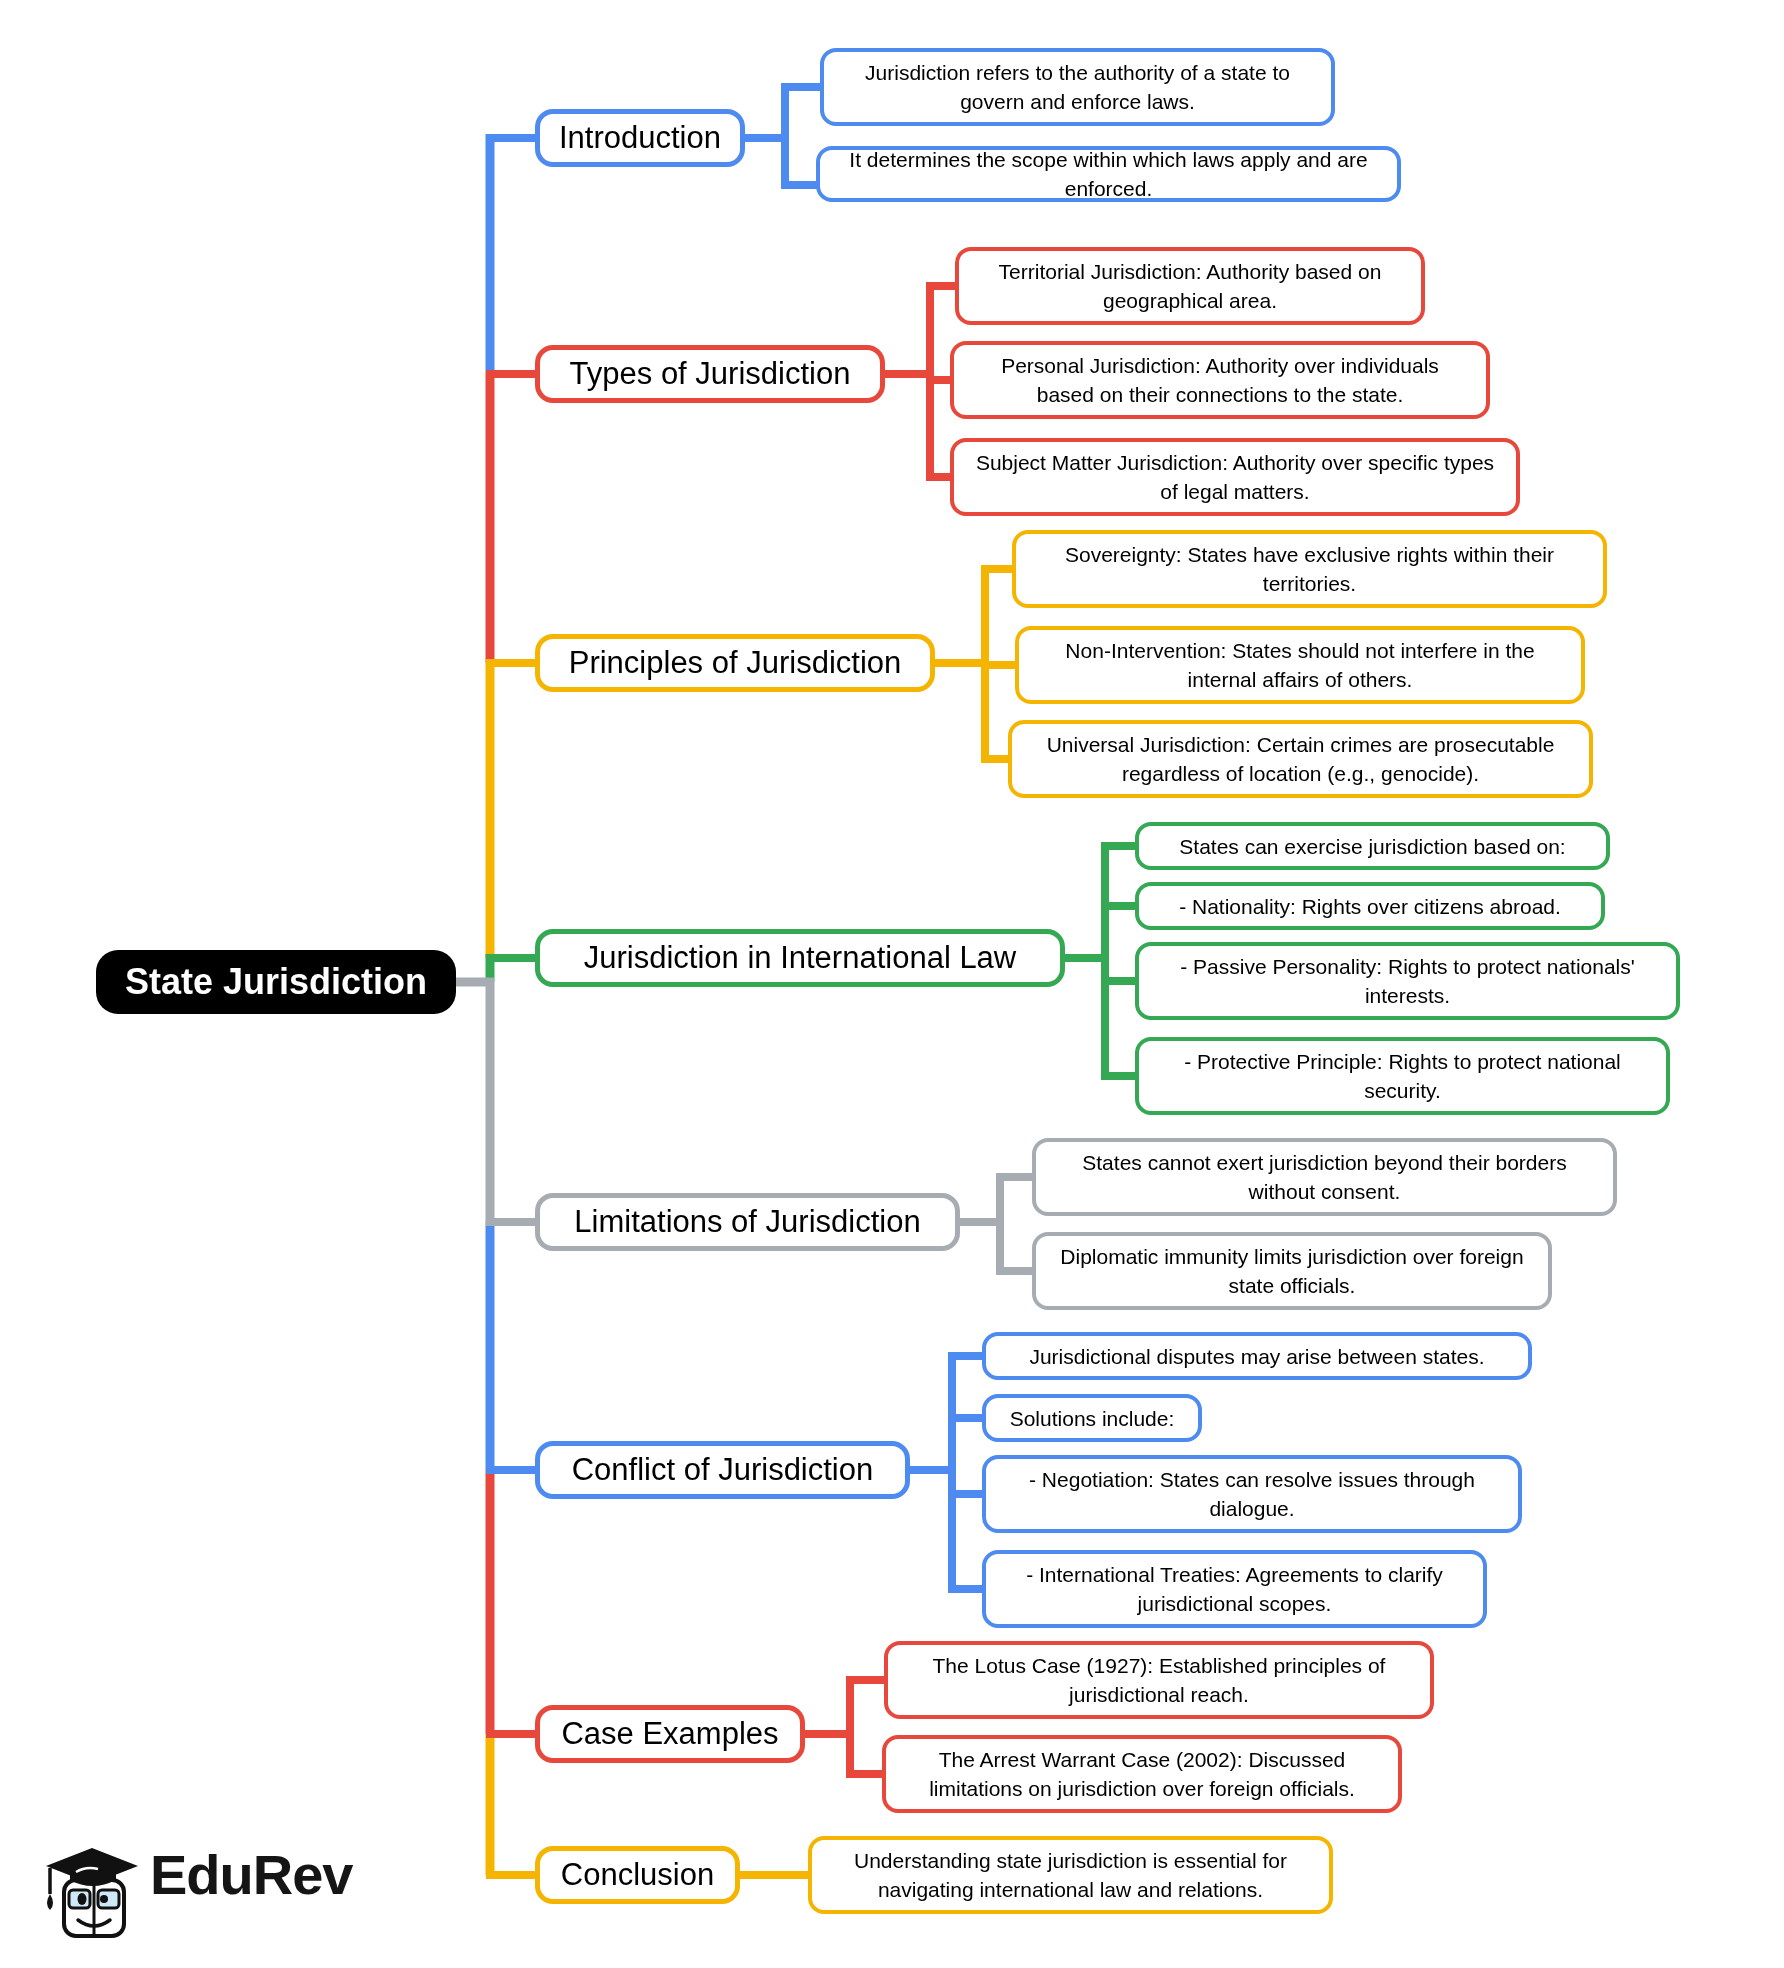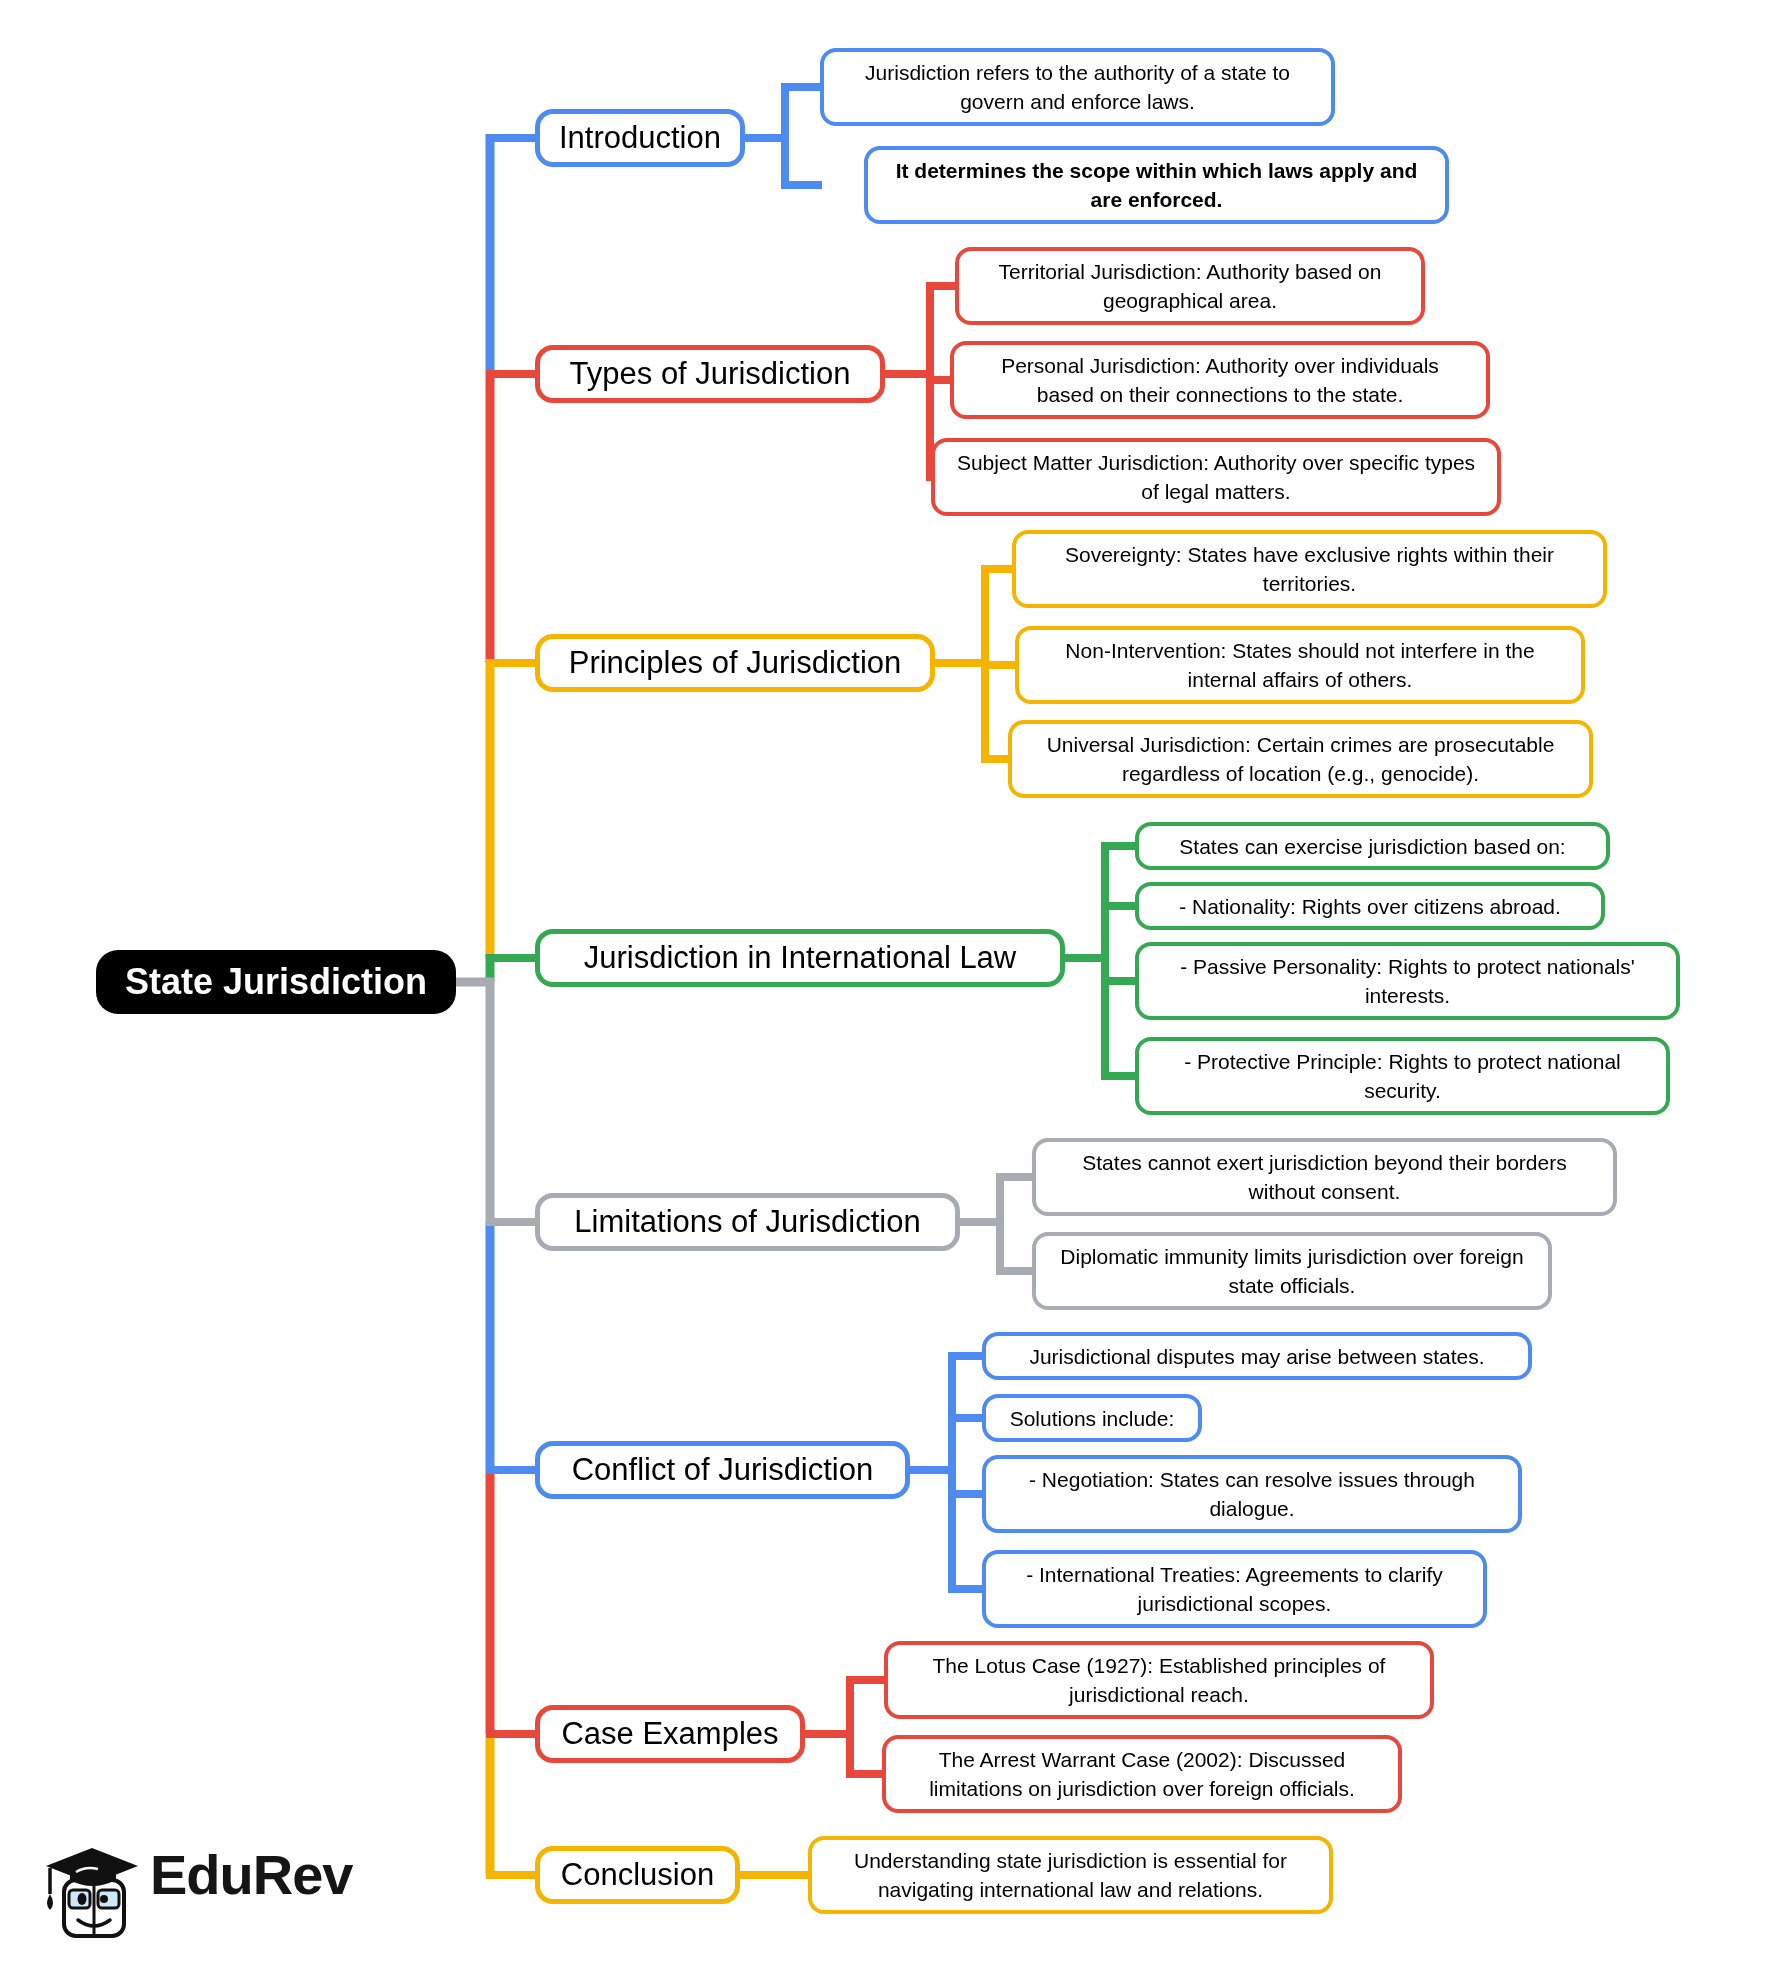--- a/index.html
+++ b/index.html
@@ -155,25 +155,25 @@
   <div class="node branch b-blue" style="left:535px;top:109px;width:210px;">Introduction</div>
   <div class="node branch b-red" style="left:535px;top:345px;width:350px;">Types of Jurisdiction</div>
   <div class="node branch b-yellow" style="left:535px;top:634px;width:400px;">Principles of Jurisdiction</div>
   <div class="node branch b-green" style="left:535px;top:929px;width:530px;">Jurisdiction in International Law</div>
   <div class="node branch b-gray" style="left:535px;top:1193px;width:425px;">Limitations of Jurisdiction</div>
   <div class="node branch b-blue" style="left:535px;top:1441px;width:375px;">Conflict of Jurisdiction</div>
   <div class="node branch b-red" style="left:535px;top:1705px;width:270px;">Case Examples</div>
   <div class="node branch b-yellow" style="left:535px;top:1846px;width:205px;">Conclusion</div>
 
   <div class="node leaf b-blue" style="left:820px;top:48px;width:515px;height:78px;">Jurisdiction refers to the authority of a state to govern and enforce laws.</div>
-  <div class="node leaf b-blue" style="left:864px;top:146px;width:585px;height:78px;font-weight:bold;">It determines the scope within which laws apply and are enforced.</div>
+  <div class="node leaf b-blue" style="left:816px;top:146px;width:585px;height:56px;">It determines the scope within which laws apply and are enforced.</div>
 
   <div class="node leaf b-red" style="left:955px;top:247px;width:470px;height:78px;">Territorial Jurisdiction: Authority based on geographical area.</div>
   <div class="node leaf b-red" style="left:950px;top:341px;width:540px;height:78px;">Personal Jurisdiction: Authority over individuals based on their connections to the state.</div>
-  <div class="node leaf b-red" style="left:931px;top:438px;width:570px;height:78px;">Subject Matter Jurisdiction: Authority over specific types of legal matters.</div>
+  <div class="node leaf b-red" style="left:950px;top:438px;width:570px;height:78px;">Subject Matter Jurisdiction: Authority over specific types of legal matters.</div>
 
   <div class="node leaf b-yellow" style="left:1012px;top:530px;width:595px;height:78px;">Sovereignty: States have exclusive rights within their territories.</div>
   <div class="node leaf b-yellow" style="left:1015px;top:626px;width:570px;height:78px;">Non-Intervention: States should not interfere in the internal affairs of others.</div>
   <div class="node leaf b-yellow" style="left:1008px;top:720px;width:585px;height:78px;">Universal Jurisdiction: Certain crimes are prosecutable regardless of location (e.g., genocide).</div>
 
   <div class="node leaf b-green" style="left:1135px;top:822px;width:475px;height:48px;">States can exercise jurisdiction based on:</div>
   <div class="node leaf b-green" style="left:1135px;top:882px;width:470px;height:48px;">- Nationality: Rights over citizens abroad.</div>
   <div class="node leaf b-green" style="left:1135px;top:942px;width:545px;height:78px;">- Passive Personality: Rights to protect nationals' interests.</div>
   <div class="node leaf b-green" style="left:1135px;top:1037px;width:535px;height:78px;">- Protective Principle: Rights to protect national security.</div>
 

